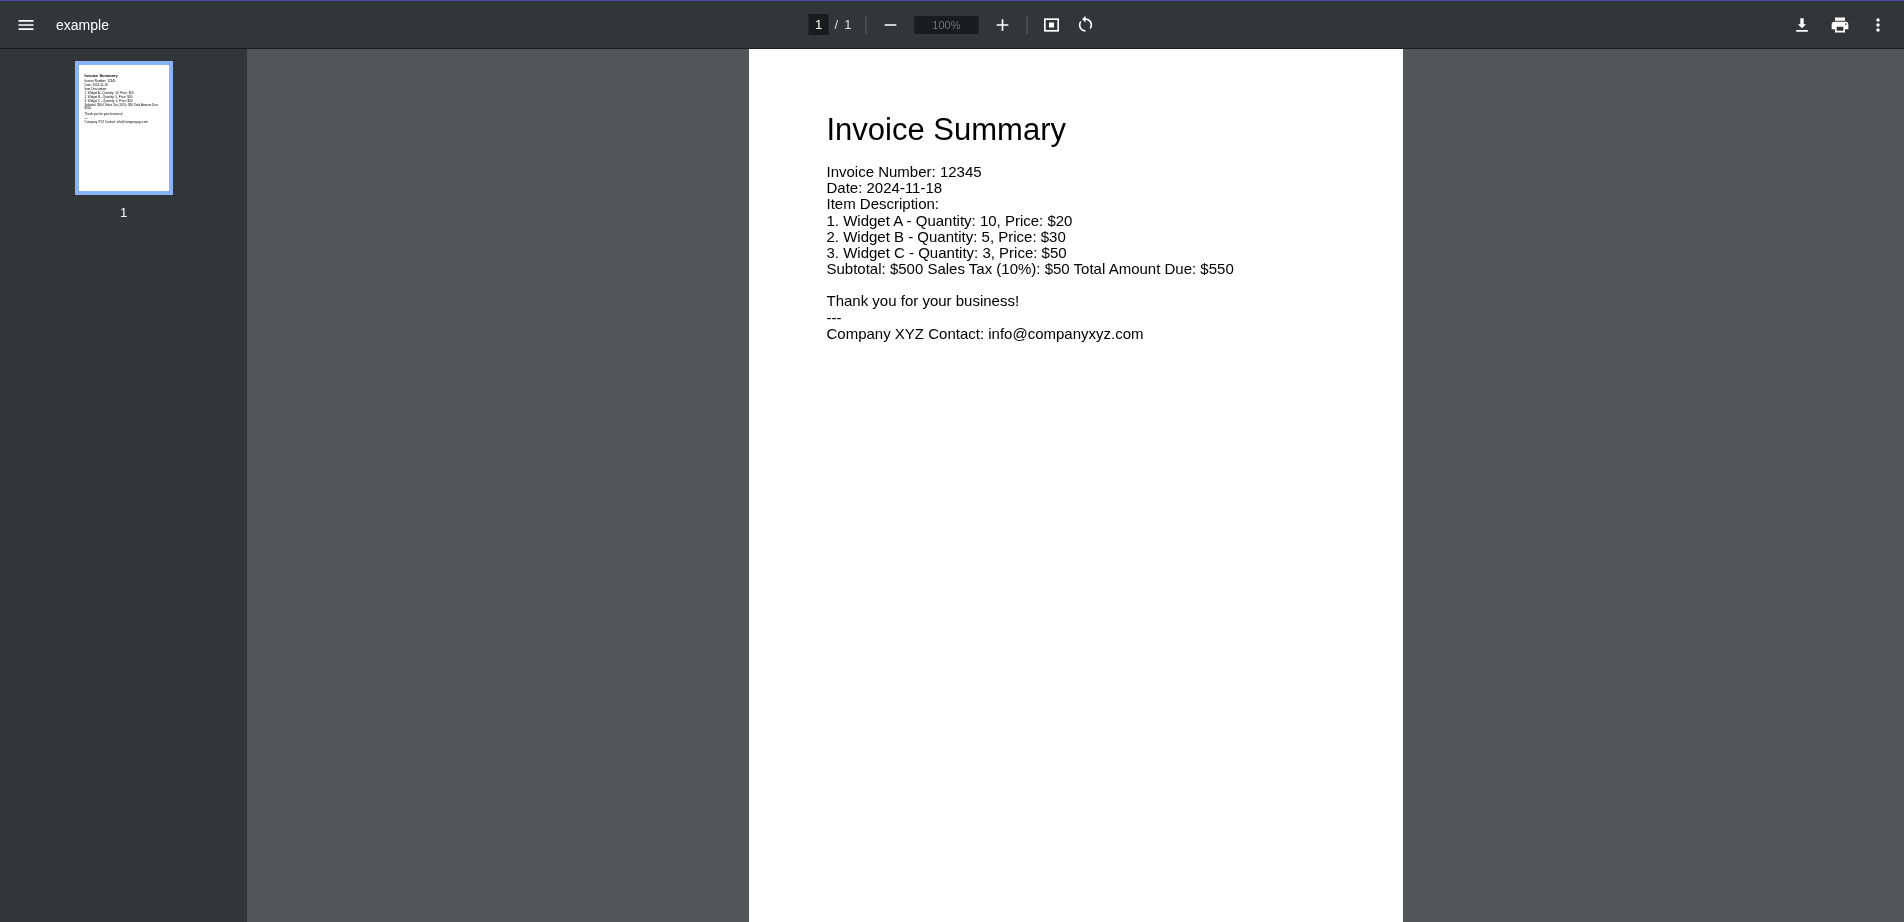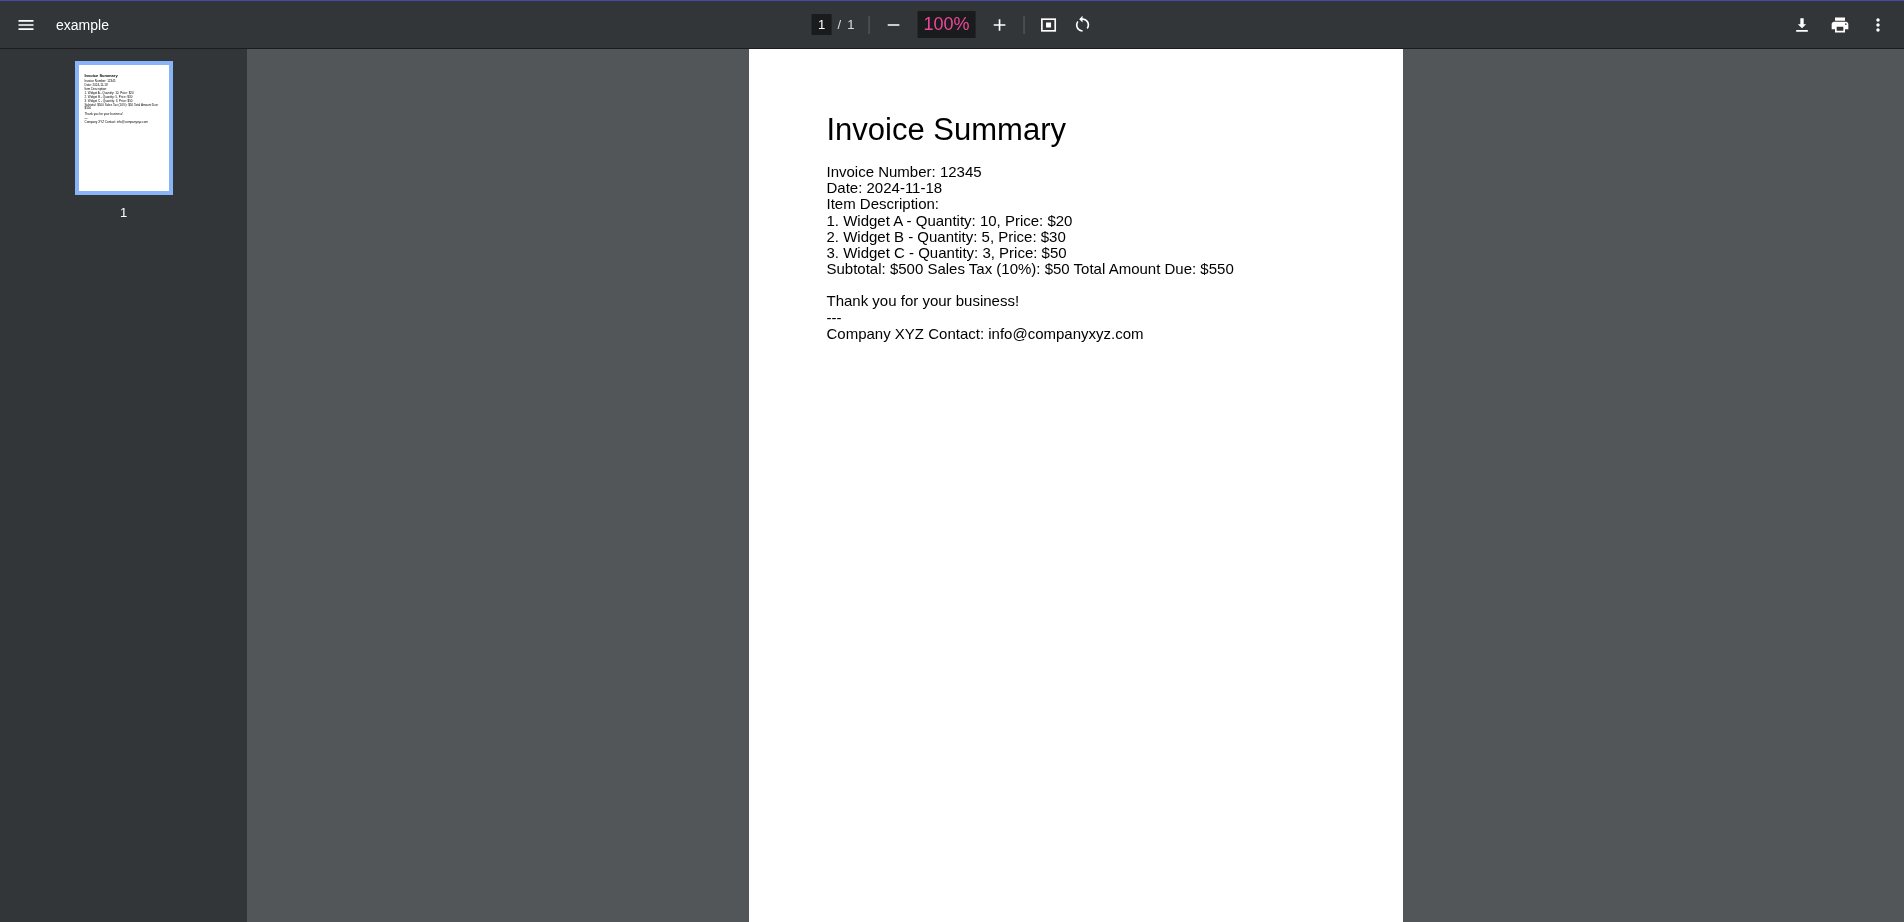--- a/index.html
+++ b/index.html
@@ -60,23 +60,23 @@
       font-size: 13px;
       color: #ddd;
     }
     .divider {
       width: 1px;
       height: 18px;
       background: #5f6368;
     }
     .zoom-display {
       background: #191b1c;
-      color: #ec4899;
-      font-size: 18px;
-      padding: 3px 6px;
+      color: #737373;
+      font-size: 11px;
+      padding: 3px 18px;
     }
     .icon-btn {
       background: none;
       border: none;
       cursor: pointer;
       display: flex;
       align-items: center;
       justify-content: center;
     }
     .main-area {

